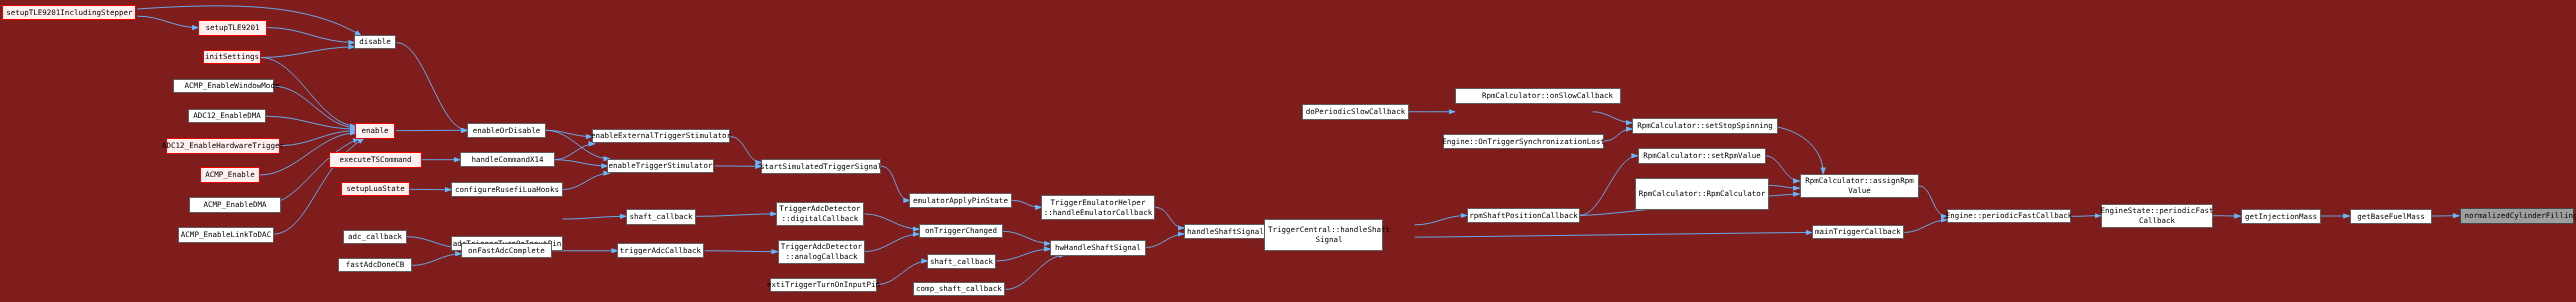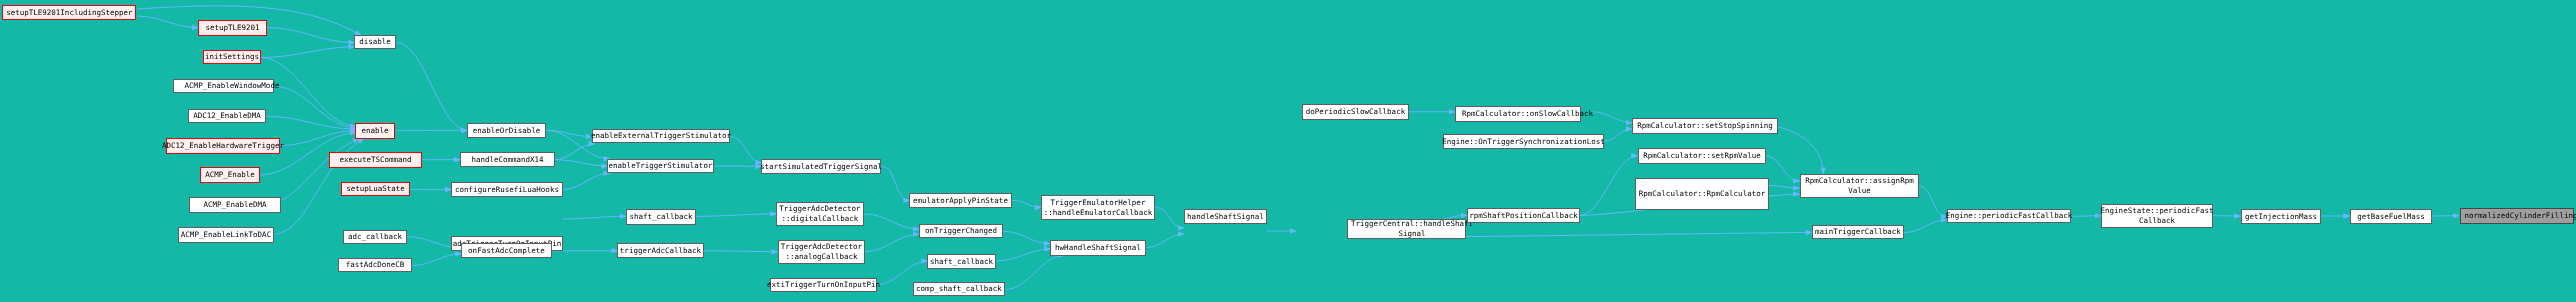--- a/index.html
+++ b/index.html
@@ -1,19 +1,19 @@
 <!DOCTYPE html>
 <html style="font-size:9.6px"><head>
 <meta charset="utf-8">
 <style>
   html,body{margin:0;padding:0;background:#000;}
   #graph{
     position:relative;
     width:2576px;height:302px;
-    background:#14b8a6;
+    background:#7f1d1d;
     font-family:"DejaVu Sans Mono","Liberation Mono",monospace;
     overflow:hidden;
   }
   #edges{position:absolute;left:0;top:0;}
   .node{
     position:absolute;
     box-sizing:border-box;
     display:flex;align-items:center;justify-content:center;
     text-align:center;
     background:#ffffff;
@@ -124,25 +124,25 @@
     <div class="node" style="left: 778px; top: 240px; width: 87px; height: 24px;"><span>TriggerAdcDetector
 ::analogCallback</span></div>
     <div class="node" style="left: 770px; top: 278px; width: 107px; height: 14.4px;"><span>extiTriggerTurnOnInputPin</span></div>
     <div class="node" style="left: 909px; top: 193px; width: 103px; height: 15px;"><span>emulatorApplyPinState</span></div>
     <div class="node" style="left: 919px; top: 224px; width: 84px; height: 14.4px;"><span>onTriggerChanged</span></div>
     <div class="node" style="left: 927px; top: 254px; width: 69px; height: 15px;"><span>shaft_callback</span></div>
     <div class="node" style="left: 913px; top: 282px; width: 92px; height: 14.4px;"><span>comp_shaft_callback</span></div>
     <div class="node" style="left: 1041px; top: 195px; width: 114px; height: 25px;"><span>TriggerEmulatorHelper
 ::handleEmulatorCallback</span></div>
     <div class="node" style="left: 1050px; top: 240px; width: 96px; height: 15.6px;"><span>hwHandleShaftSignal</span></div>
-    <div class="node" style="left: 1184px; top: 209px; width: 83px; height: 15px;"><span>handleShaftSignal</span></div>
+    <div class="node" style="left: 1184px; top: 224px; width: 83px; height: 15px;"><span>handleShaftSignal</span></div>
     <div class="node" style="left: 1302px; top: 104px; width: 107px; height: 16px;"><span>doPeriodicSlowCallback</span></div>
-    <div class="node" style="left: 1347px; top: 219px; width: 119px; height: 20px; padding-left: 11px;"><span>TriggerCentral::handleShaft
+    <div class="node" style="left: 1264px; top: 219px; width: 119px; height: 32px; padding-left: 11px;"><span>TriggerCentral::handleShaft
 Signal</span></div>
-    <div class="node" style="left: 1455px; top: 106px; width: 126px; height: 16px; padding-left: 19px;"><span>RpmCalculator::onSlowCallback</span></div>
+    <div class="node" style="left: 1455px; top: 88px; width: 166px; height: 16px; padding-left: 19px;"><span>RpmCalculator::onSlowCallback</span></div>
     <div class="node" style="left: 1443px; top: 134px; width: 161px; height: 15px;"><span>Engine::OnTriggerSynchronizationLost</span></div>
     <div class="node" style="left: 1467px; top: 208px; width: 113px; height: 15px;"><span>rpmShaftPositionCallback</span></div>
     <div class="node" style="left: 1632px; top: 118px; width: 146px; height: 15.6px;"><span>RpmCalculator::setStopSpinning</span></div>
     <div class="node" style="left: 1638px; top: 148px; width: 128px; height: 15.6px;"><span>RpmCalculator::setRpmValue</span></div>
     <div class="node" style="left: 1635px; top: 178px; width: 134px; height: 32px;"><span>RpmCalculator::RpmCalculator</span></div>
     <div class="node" style="left: 1800px; top: 174px; width: 119px; height: 24px;"><span>RpmCalculator::assignRpm
 Value</span></div>
     <div class="node" style="left: 1812px; top: 225px; width: 92px; height: 14.4px;"><span>mainTriggerCallback</span></div>
     <div class="node" style="left: 1947px; top: 209px; width: 124px; height: 14.4px;"><span>Engine::periodicFastCallback</span></div>
     <div class="node" style="left: 2101px; top: 204px; width: 112px; height: 24px;"><span>EngineState::periodicFast

